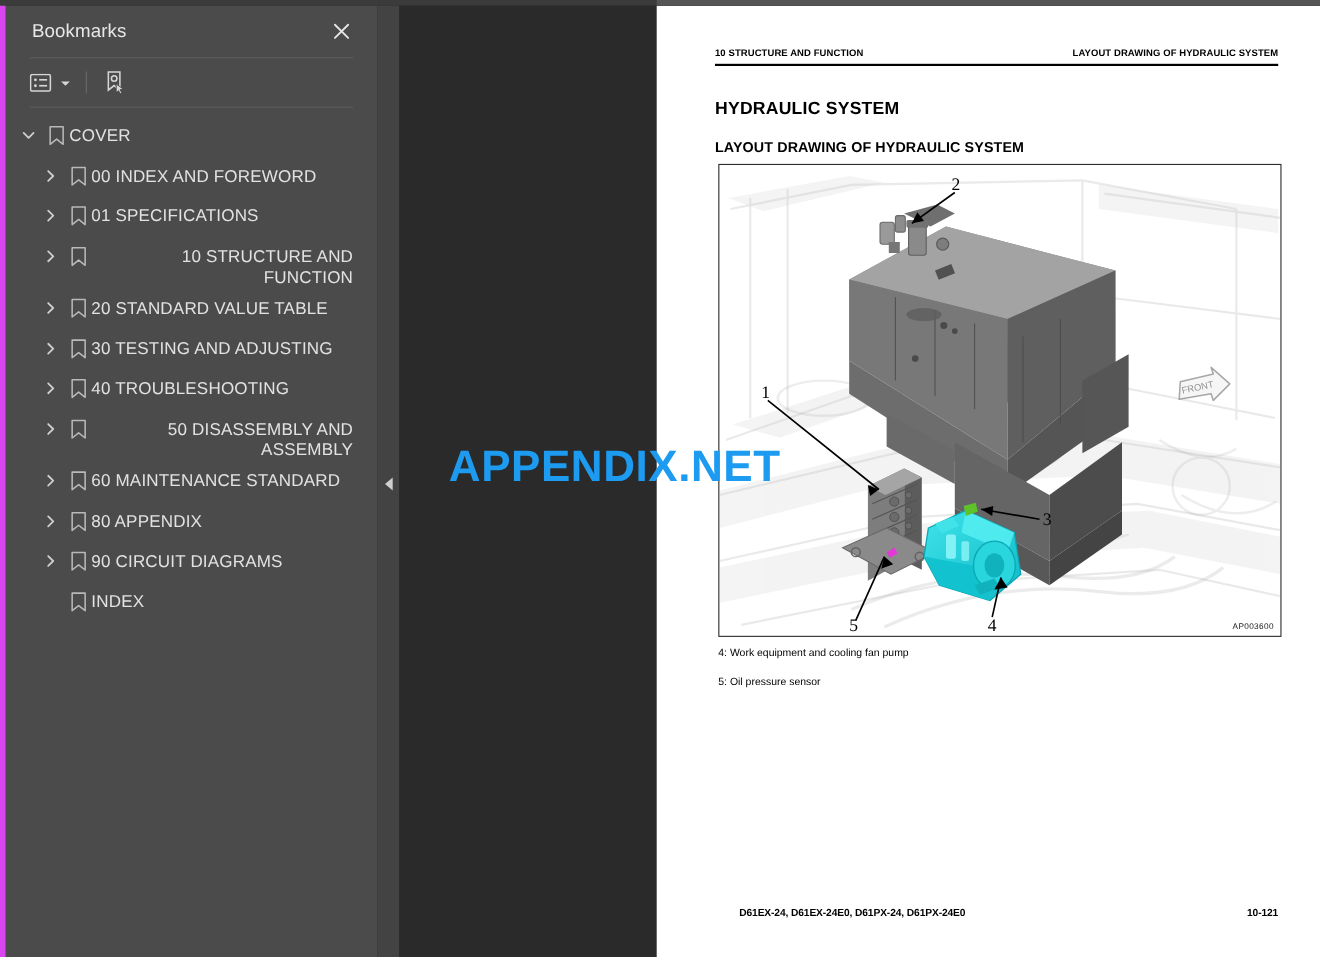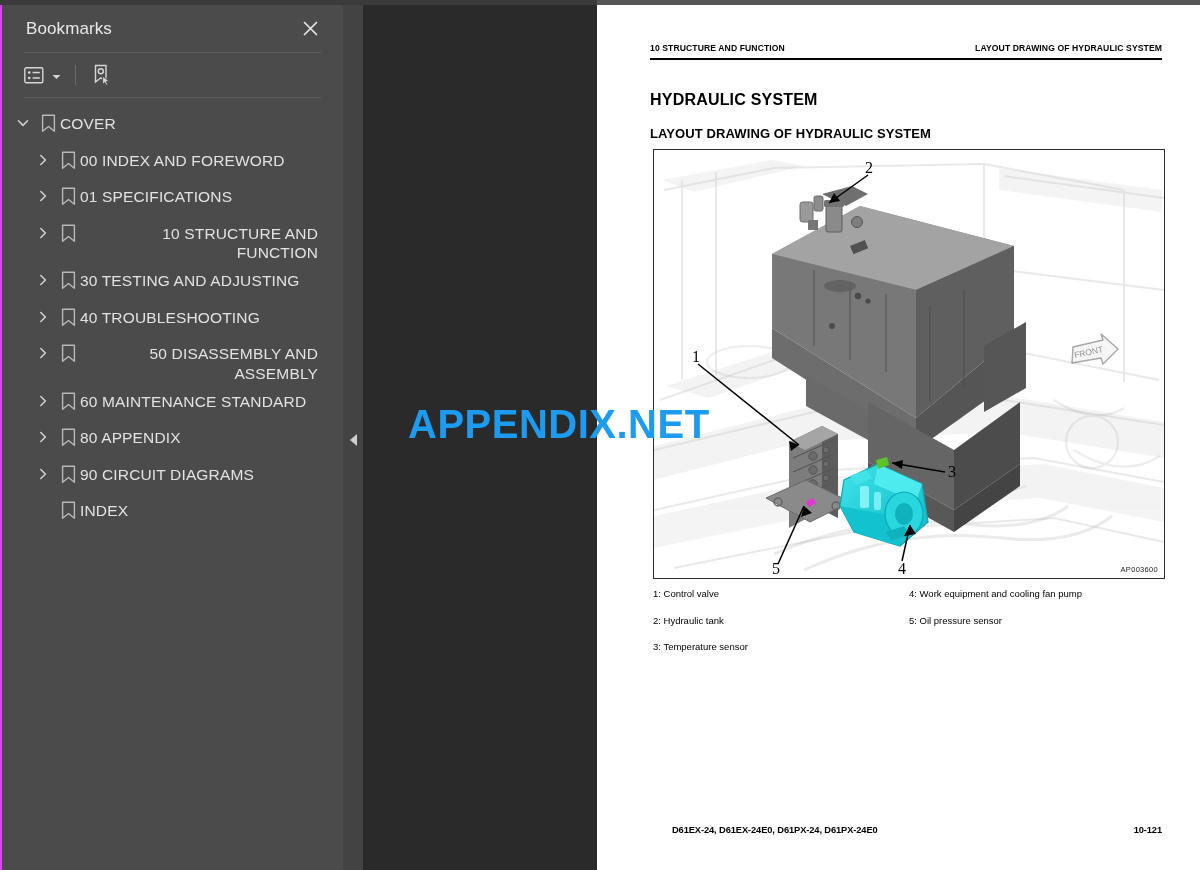--- a/index.html
+++ b/index.html
@@ -13,21 +13,21 @@
   .app{position:relative;width:1200px;height:870px;overflow:hidden;}
 
   
   .top-strip{position:absolute;left:0;top:0;width:1200px;height:5px;background:#3b3b3b;z-index:40;}
   .top-strip-right{position:absolute;left:597px;top:0;width:603px;height:5px;background:#555;}
 
   
   .sidebar{
     position:absolute;left:0;top:5px;width:343px;height:865px;
     background:#4b4b4b;color:#dcdcdc;box-sizing:border-box;
-    border-left:2px solid #d946ef;
+    border-left:5px solid #d946ef;
     overflow:hidden;
   }
   .sb-header{
     position:relative;height:47px;display:flex;align-items:center;
     padding:0 20px 0 24px;
   }
   .sb-title{font-size:17px;color:#e8e8e8;letter-spacing:.1px;flex:1;}
   .sb-close{
     width:26px;height:26px;display:flex;align-items:center;justify-content:center;
     cursor:pointer;
@@ -230,20 +230,33 @@
             <svg width="12" height="12" viewBox="0 0 12 12">
               <path d="M3.8 1.5 L8.4 6 L3.8 10.5" fill="none" stroke="#cfcfcf" stroke-width="1.6" stroke-linecap="round" stroke-linejoin="round"></path>
             </svg>
           </div>
           <div class="bm">
             <svg width="15" height="19" viewBox="0 0 15 19">
               <path d="M1.6 1.2 h11.8 v16 l-5.9 -4.7 l-5.9 4.7 Z" fill="none" stroke="#b9b9b9" stroke-width="1.4" stroke-linejoin="round"></path>
             </svg>
           </div>
           <div class="lbl">10 STRUCTURE AND FUNCTION</div>
+        </div>
+        <div class="row lvl1">
+          <div class="twisty">
+            <svg width="12" height="12" viewBox="0 0 12 12">
+              <path d="M3.8 1.5 L8.4 6 L3.8 10.5" fill="none" stroke="#cfcfcf" stroke-width="1.6" stroke-linecap="round" stroke-linejoin="round"></path>
+            </svg>
+          </div>
+          <div class="bm">
+            <svg width="15" height="19" viewBox="0 0 15 19">
+              <path d="M1.6 1.2 h11.8 v16 l-5.9 -4.7 l-5.9 4.7 Z" fill="none" stroke="#b9b9b9" stroke-width="1.4" stroke-linejoin="round"></path>
+            </svg>
+          </div>
+          <div class="lbl">20 STANDARD VALUE TABLE</div>
         </div>
         <div class="row lvl1">
           <div class="twisty">
             <svg width="12" height="12" viewBox="0 0 12 12">
               <path d="M3.8 1.5 L8.4 6 L3.8 10.5" fill="none" stroke="#cfcfcf" stroke-width="1.6" stroke-linecap="round" stroke-linejoin="round"></path>
             </svg>
           </div>
           <div class="bm">
             <svg width="15" height="19" viewBox="0 0 15 19">
               <path d="M1.6 1.2 h11.8 v16 l-5.9 -4.7 l-5.9 4.7 Z" fill="none" stroke="#b9b9b9" stroke-width="1.4" stroke-linejoin="round"></path>
@@ -510,25 +523,20 @@
             <g opacity="0.75">
               <path d="M419 197 L449 190 L447 184 L464 199 L449 214 L447 208 L418 213 Z" fill="#f4f4f4" stroke="#8a8a8a" stroke-width="1.4" stroke-linejoin="round"></path>
               <text x="421" y="208" font-family="'Liberation Sans', sans-serif" font-size="8.5" fill="#6d6d6d" transform="rotate(-12 421 208)">FRONT</text>
             </g>
           </svg>
 
           <div class="fig-code">AP003600</div>
         </div>
 
         <div class="legend">
-          <div class="legend-col" id="legend-left">
-              <div class="legend-item">1: Control valve</div>
-              <div class="legend-item">2: Hydraulic tank</div>
-              <div class="legend-item">3: Temperature sensor</div>
-            </div>
           <div class="legend-col" id="legend-right">
               <div class="legend-item">4: Work equipment and cooling fan pump</div>
               <div class="legend-item">5: Oil pressure sensor</div>
             </div>
         </div>
 
         <div class="pg-foot">
           <span>D61EX-24, D61EX-24E0, D61PX-24, D61PX-24E0</span>
           <span>10-121</span>
         </div>

